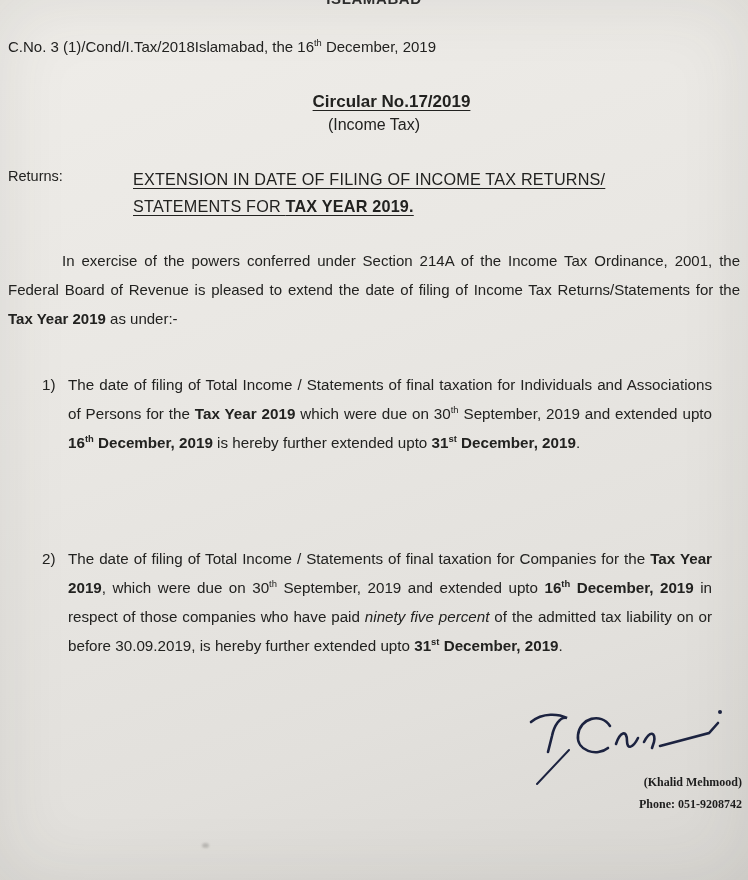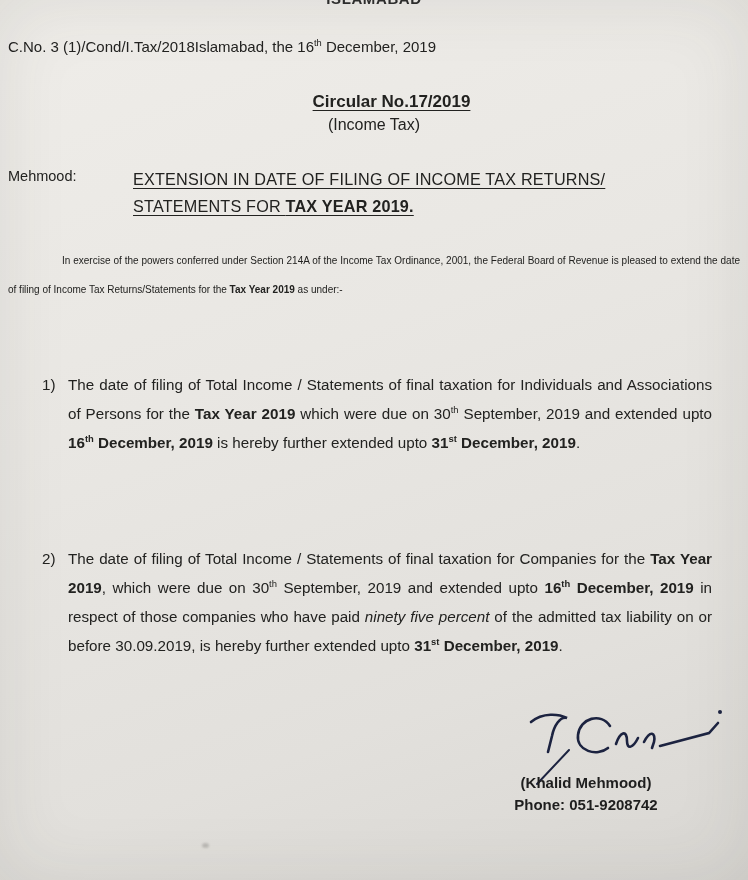--- a/index.html
+++ b/index.html
@@ -36,33 +36,34 @@
     position:absolute; top:166px; left:8px; right:28px; display:flex;
   }
   .subjectlabel { width:97px; font-size:14.5px; padding-top:2px; }
   .subjecttext {
     flex:1; font-size:16.2px; line-height:27px;
     text-decoration:underline; text-underline-offset:3px; letter-spacing:0.2px;margin-left:28px;
   }
 
   .intro {
     position:absolute; top:246px; left:8px; right:8px;
-    font-size:10px; line-height:29px; text-align:justify; text-indent:54px;
+    font-size:15px; line-height:29px; text-align:justify; text-indent:54px;
   }
 
   .list-item { position:absolute; left:42px; right:36px; display:flex; }
   .item-1 { top:370px; }
   .item-2 { top:544px; }
   .itemnum { width:26px; font-size:15.2px; line-height:29px; flex:none; }
   .itemtext { flex:1; font-size:15.2px; line-height:29px; text-align:justify; }
 
   .sigblock {
     position:absolute; top:702px; right:6px; width:312px;
-    text-align:center; font-weight:bold; font-size:15px; line-height:21.5px;
+    text-align:right; font-weight:bold; font-size:12px; line-height:21.5px;
     color:#1e1e1e;
+    font-family:Liberation Serif, serif;
   }
   .sigsvg { display:block; margin:0 10px -16px auto; }
 
   .smudge {
     position:absolute; left:202px; top:843px; width:7px; height:5px;
     background:#9a9894; border-radius:50%; opacity:0.55; filter:blur(1px);
   }
 </style>
 </head>
 <body>
@@ -75,21 +76,21 @@
     <span>C.No. 3 (1)/Cond/I.Tax/2018</span>
     <span><span>Islamabad, the 16</span><sup>th</sup><span> December, 2019</span></span>
   </div>
 
   <div class="titleblock">
     <div class="title1">Circular No.17/2019</div>
     <div class="title2">(Income Tax)</div>
   </div>
 
   <div class="subjectrow">
-    <div class="subjectlabel">Mehmood:</div>
+    <div class="subjectlabel">Returns:</div>
     <div class="subjecttext"><span>EXTENSION IN DATE OF FILING OF INCOME TAX RETURNS/</span><br><span>STATEMENTS FOR </span><span style="font-weight: 700;">TAX YEAR 2019.</span></div>
   </div>
 
   <div class="intro"><span>In exercise of the powers conferred under Section 214A of the Income Tax Ordinance, 2001, the Federal Board of Revenue is pleased to extend the date of filing of Income Tax Returns/Statements for the </span><span style="font-weight: 700;">Tax Year 2019</span><span> as under:-</span></div>
 
   <div class="list-item item-1">
     <div class="itemnum">1)</div>
     <div class="itemtext"><span>The date of filing of Total Income / Statements of final taxation for Individuals and Associations of Persons for the </span><span style="font-weight: 700;">Tax Year 2019</span><span> which were due on 30</span><sup>th</sup><span> September, 2019 and extended upto </span><span style="font-weight: 700;">16</span><sup style="font-weight: 700;">th</sup><span style="font-weight: 700;"> December, 2019</span><span> is hereby further extended upto </span><span style="font-weight: 700;">31</span><sup style="font-weight: 700;">st</sup><span style="font-weight: 700;"> December, 2019</span><span>.</span></div>
   </div>
 

